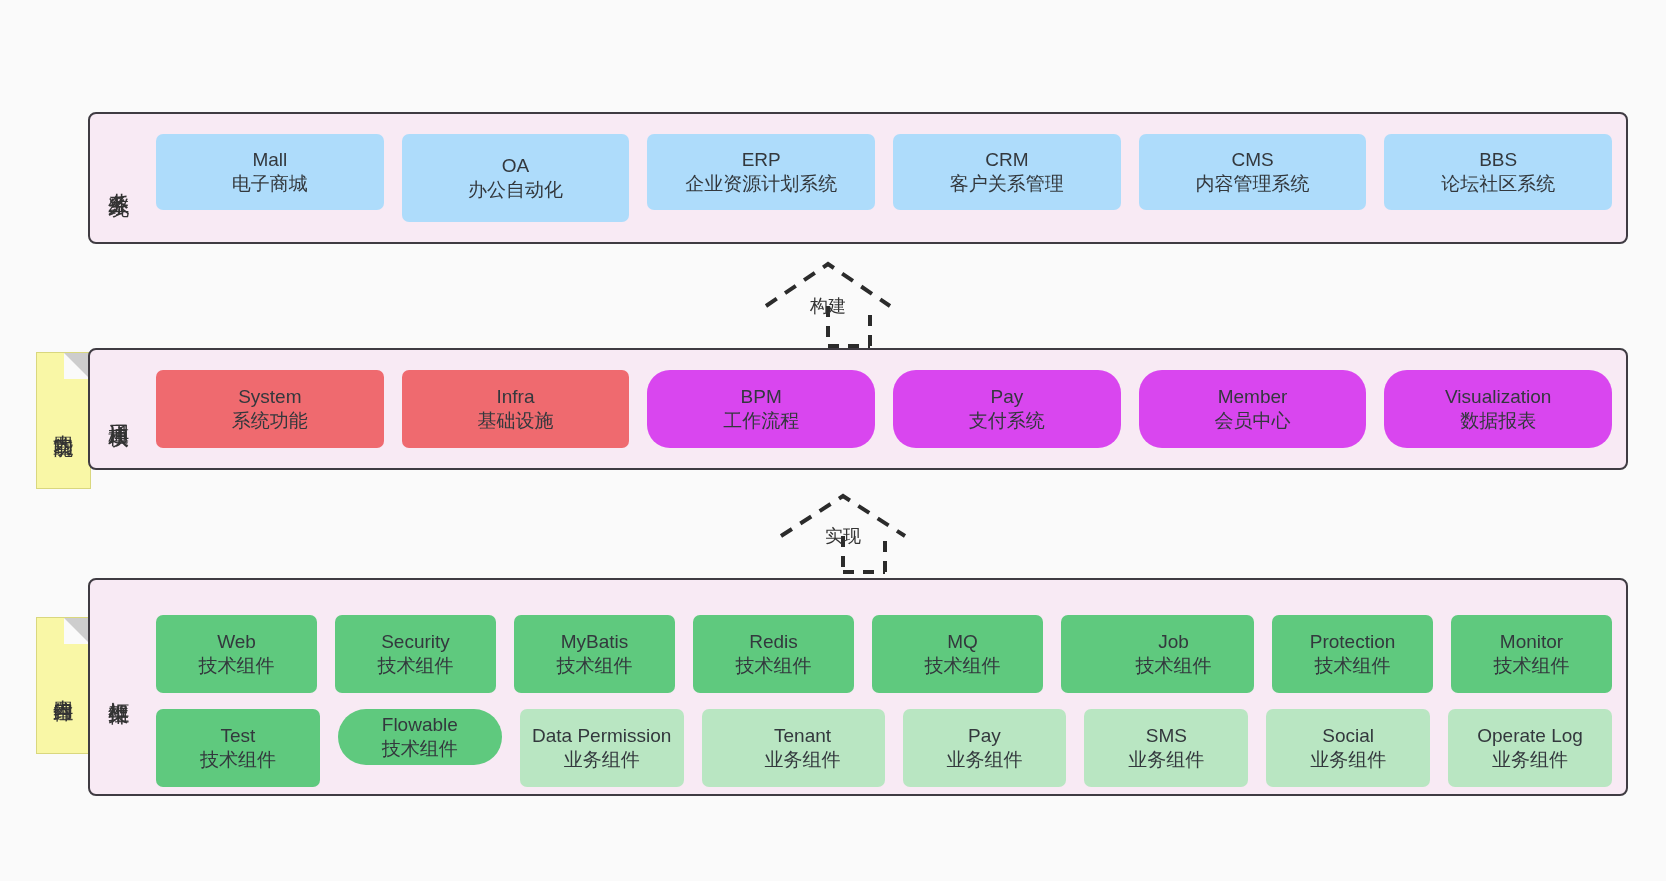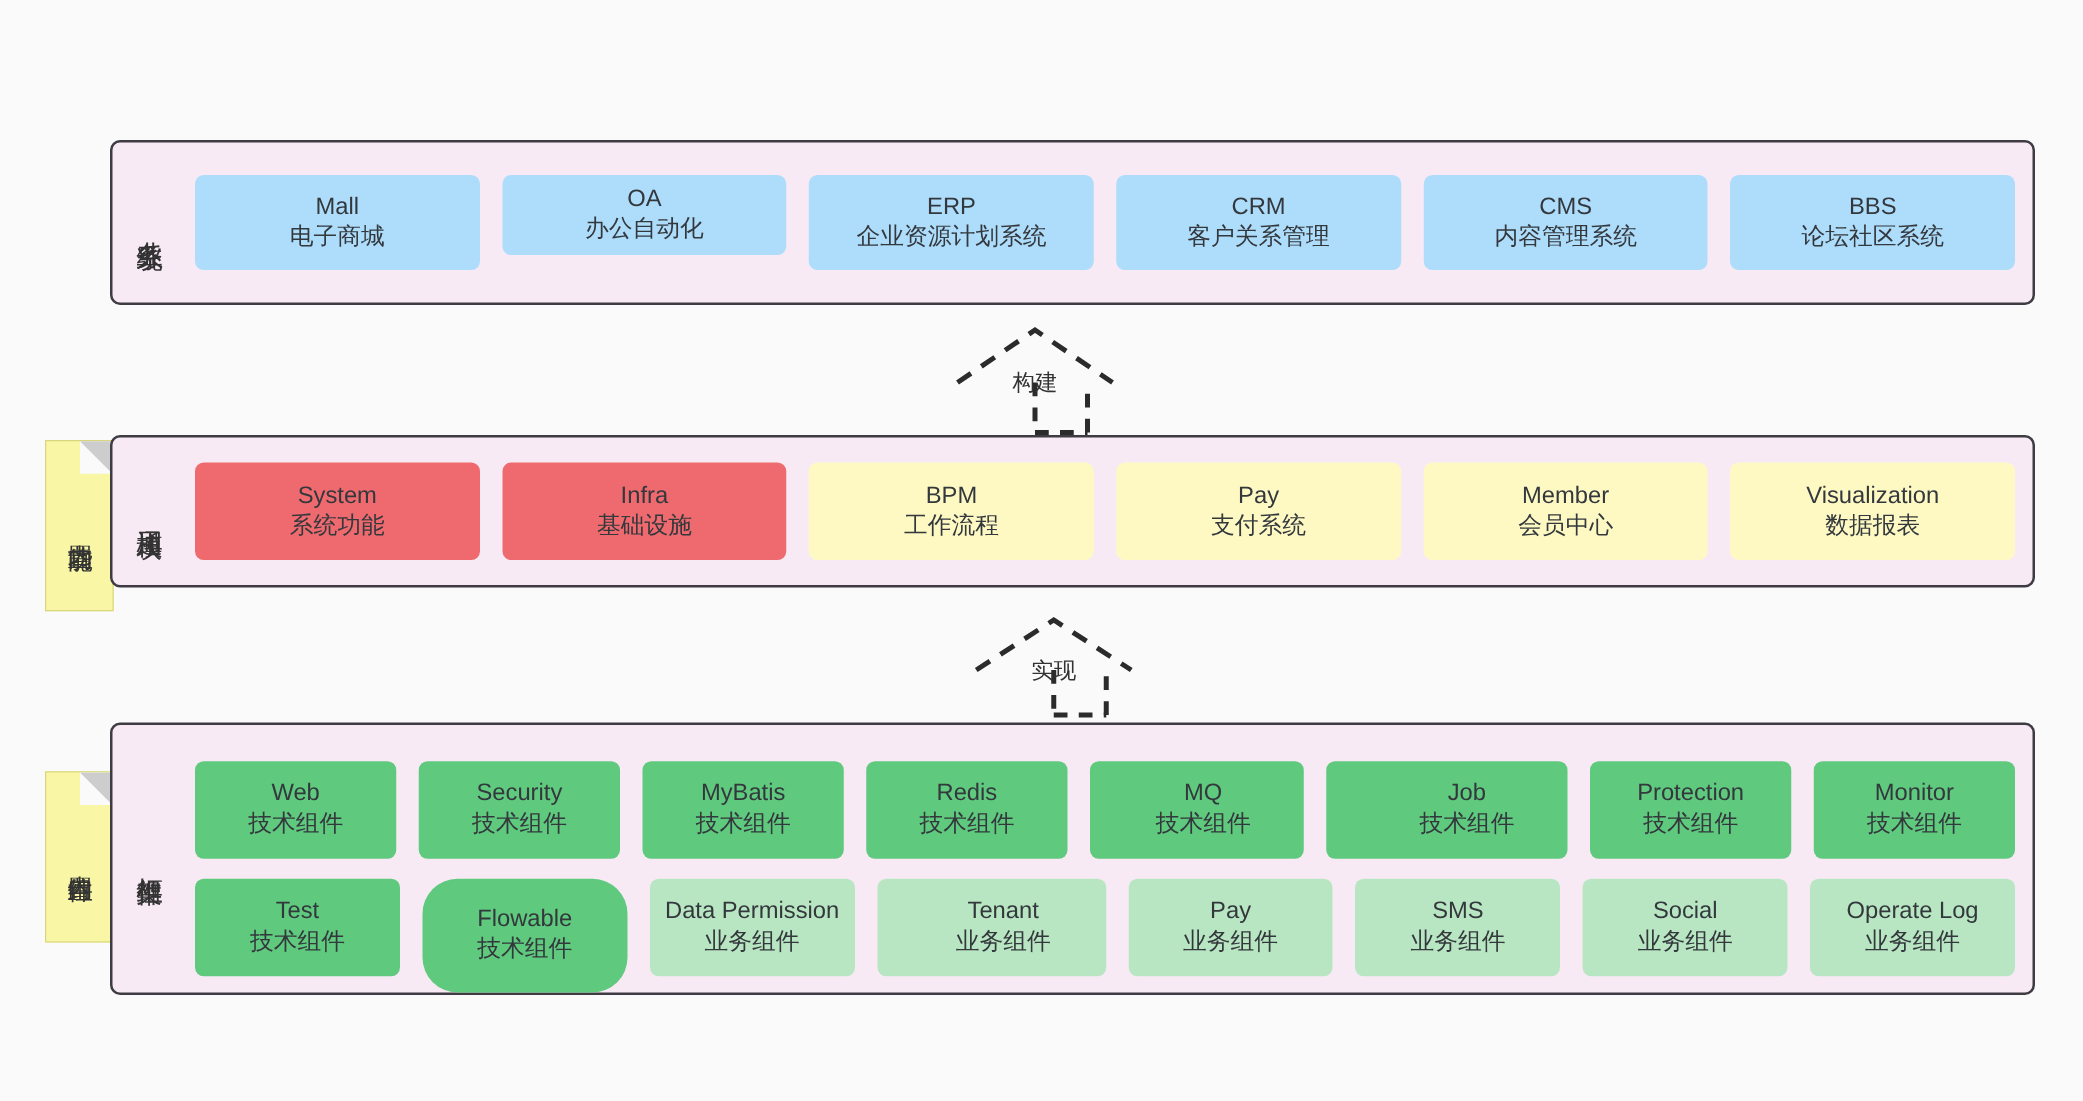--- a/index.html
+++ b/index.html
@@ -73,21 +73,21 @@
     box-sizing: border-box;
     padding: 6px 4px;
     min-width: 0;
   }
   .cell .en { white-space: normal; }
   .cell .cn { white-space: nowrap; }
 
   
   .c-blue       { background: #aedcfb; }
   .c-red        { background: #ef6a6f; }
-  .c-pink       { background: #fef9c3; }
+  .c-pink       { background: #d946ef; border-radius: 23px; }
   .c-green      { background: #5fc97e; }
   .c-lightgreen { background: #b9e6c2; }
 
   
   .note {
     position: absolute;
     background: #f9f7a6;
     border: 1px solid #d9d77e;
     box-sizing: border-box;
     display: flex;
@@ -139,21 +139,21 @@
 <div id="canvas">
 
   <div class="layer" id="layer-business-system" style="left:88px; top:112px; width:1540px; height:132px;">
     <div class="layer-title">业务系统</div>
     <div class="layer-body">
       <div class="row">
         <div class="cell c-blue" style="height:76px;">
           <span class="en">Mall</span>
           <span class="cn">电子商城</span>
         </div>
-        <div class="cell c-blue" style="height:64px;">
+        <div class="cell c-blue" style="height:88px;">
           <span class="en">OA</span>
           <span class="cn">办公自动化</span>
         </div>
         <div class="cell c-blue" style="height:76px;">
           <span class="en">ERP</span>
           <span class="cn">企业资源计划系统</span>
         </div>
         <div class="cell c-blue" style="height:76px;">
           <span class="en">CRM</span>
           <span class="cn">客户关系管理</span>
@@ -269,21 +269,21 @@
         <div class="cell c-green" style="height:78px;">
           <span class="en">Monitor</span>
           <span class="cn">技术组件</span>
         </div>
       </div>
       <div class="row">
         <div class="cell c-green" style="height:78px;">
           <span class="en">Test</span>
           <span class="cn">技术组件</span>
         </div>
-        <div class="cell c-green" style="height:91px;border-radius:28px;">
+        <div class="cell c-green" style="height:56px;border-radius:28px;">
           <span class="en">Flowable</span>
           <span class="cn">技术组件</span>
         </div>
         <div class="cell c-lightgreen" style="height:78px;">
           <span class="en">Data Permission</span>
           <span class="cn">业务组件</span>
         </div>
         <div class="cell c-lightgreen" style="height:78px;padding-left:23px;">
           <span class="en">Tenant</span>
           <span class="cn">业务组件</span>

